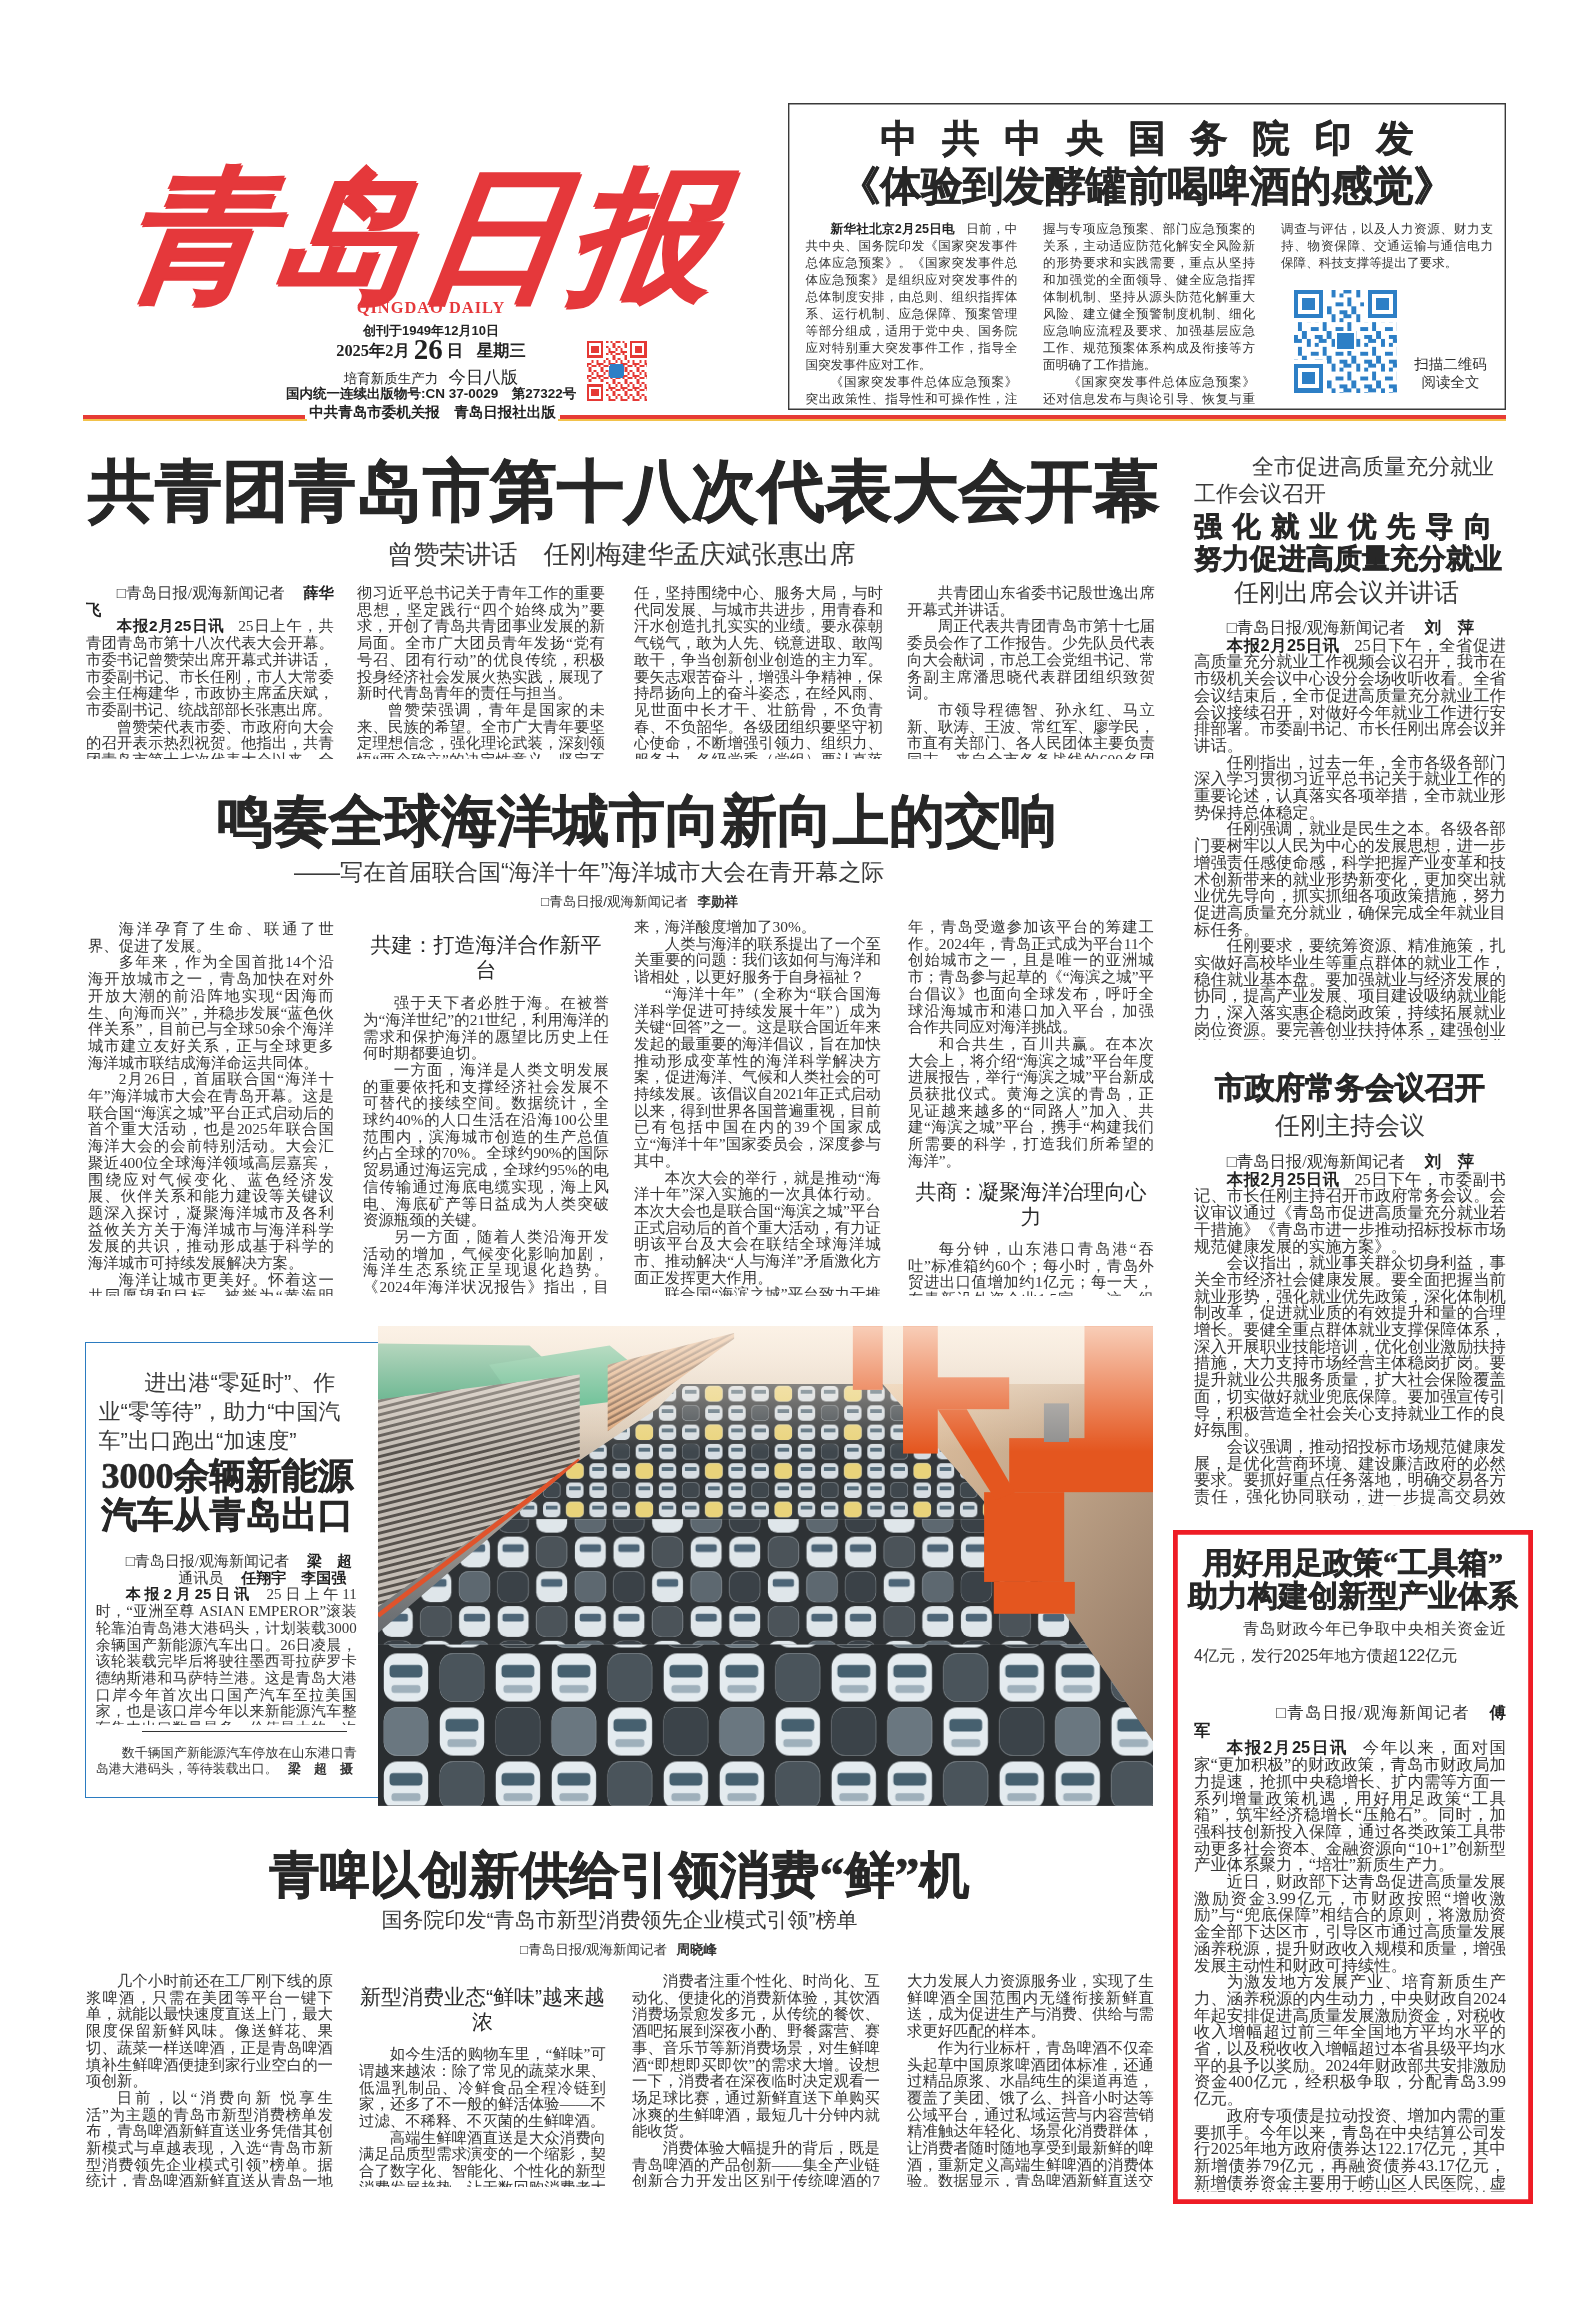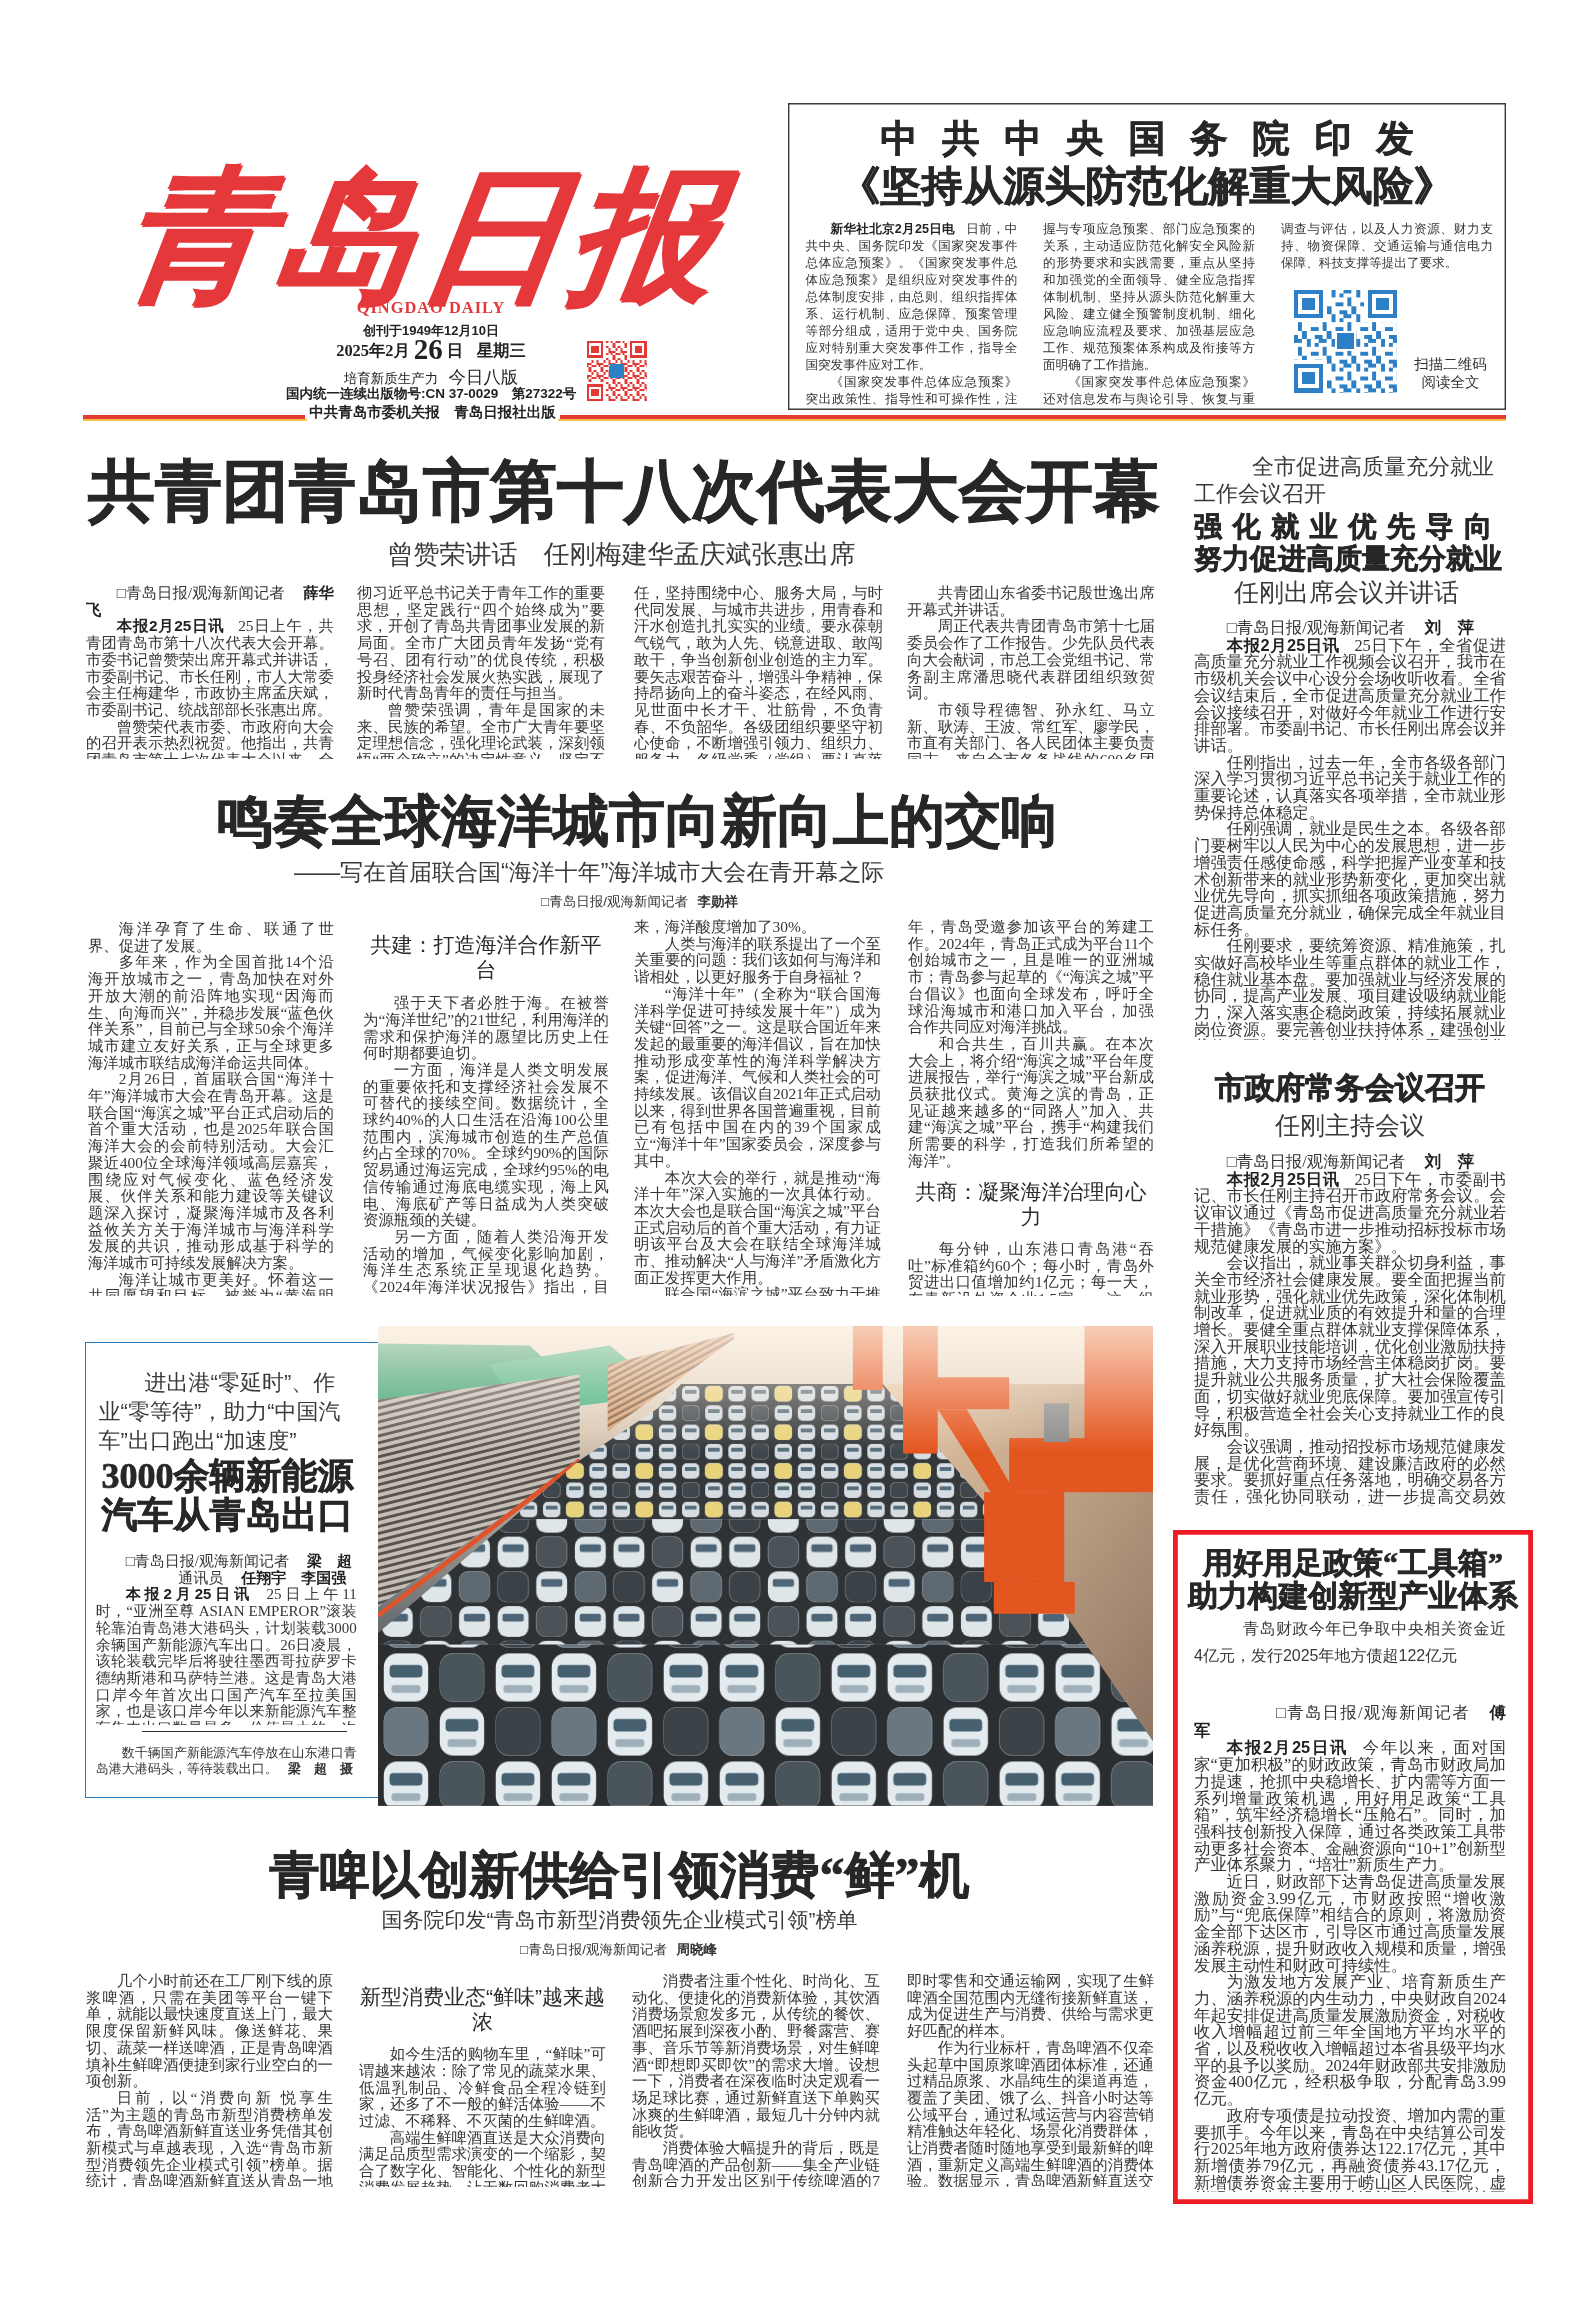--- a/index.html
+++ b/index.html
@@ -89,21 +89,21 @@
         <rect x="0" y="18" width="7" height="7" fill="#e53935"></rect>
           <rect x="1" y="19" width="5" height="5" fill="#fff"></rect>
           <rect x="2" y="20" width="3" height="3" fill="#e53935"></rect>
         <rect x="9.5" y="9.5" width="6" height="6" rx="1" fill="#2d7fc6"></rect>
       </svg>
     </div>
   </div>
 
   <div class="a box-top" style="left:788px;top:103px;width:718px;height:307px;">
     <div class="hd" style="left:0;top:15.4px;width:718px;font-size:37px;line-height:41px;letter-spacing:25px;text-indent:25px;">中共中央国务院印发</div>
-    <div class="hd" style="left:0;top:60px;width:718px;font-size:41px;line-height:46px;">《坚持从源头防范化解重大风险》</div>
+    <div class="hd" style="left:0;top:60px;width:718px;font-size:41px;line-height:46px;">《体验到发酵罐前喝啤酒的感觉》</div>
     <div class="txt top-txt" style="left:17.4px;top:118px;width:212px;height:185px;">
       <p><span class="lead">新华社北京2月25日电</span><span>日前，中共中央、国务院印发《国家突发事件总体应急预案》。《国家突发事件总体应急预案》是组织应对突发事件的总体制度安排，由总则、组织指挥体系、运行机制、应急保障、预案管理等部分组成，适用于党中央、国务院应对特别重大突发事件工作，指导全国突发事件应对工作。</span></p>
       <p>《国家突发事件总体应急预案》突出政策性、指导性和可操作性，注重把</p>
     </div>
     <div class="txt top-txt" style="left:255px;top:118px;width:212px;height:185px;">
       <p class="cont">握与专项应急预案、部门应急预案的关系，主动适应防范化解安全风险新的形势要求和实践需要，重点从坚持和加强党的全面领导、健全应急指挥体制机制、坚持从源头防范化解重大风险、建立健全预警制度机制、细化应急响应流程及要求、加强基层应急工作、规范预案体系构成及衔接等方面明确了工作措施。</p>
       <p>《国家突发事件总体应急预案》还对信息发布与舆论引导、恢复与重建、</p>
     </div>
     <div class="txt top-txt" style="left:493px;top:118px;width:212px;height:58px;">
       <p class="cont">调查与评估，以及人力资源、财力支持、物资保障、交通运输与通信电力保障、科技支撑等提出了要求。</p>
@@ -346,21 +346,21 @@
     <div class="txt" style="left:273px;top:129px;width:247px;height:214px;">
       <p class="sec" style="margin:10.6px 0 12.6px;">新型消费业态“鲜味”越来越浓</p>
       <p>如今生活的购物车里，“鲜味”可谓越来越浓：除了常见的蔬菜水果、低温乳制品、冷鲜食品全程冷链到家，还多了不一般的鲜活体验——不过滤、不稀释、不灭菌的生鲜啤酒。</p>
       <p>高端生鲜啤酒直送是大众消费向满足品质型需求演变的一个缩影，契合了数字化、智能化、个性化的新型消费发展趋势，让无数回购消费者大呼有“体验到发酵罐前喝啤酒的感觉”。</p>
     </div>
     <div class="txt" style="left:546px;top:129px;width:248px;height:214px;">
       <p>消费者注重个性化、时尚化、互动化、便捷化的消费新体验，其饮酒消费场景愈发多元，从传统的餐饮、酒吧拓展到深夜小酌、野餐露营、赛事、音乐节等新消费场景，对生鲜啤酒“即想即买即饮”的需求大增。设想一下，消费者在深夜临时决定观看一场足球比赛，通过新鲜直送下单购买冰爽的生鲜啤酒，最短几十分钟内就能收货。</p>
       <p>消费体验大幅提升的背后，既是青岛啤酒的产品创新——集全产业链创新合力开发出区别于传统啤酒的7天精品原浆和21天水晶纯生，口感更为鲜活、饱满；也是模式创新——以智慧供应链为支撑，借助</p>
     </div>
     <div class="txt" style="left:821px;top:129px;width:247px;height:214px;">
-      <p class="cont">即时零售和交通运输网，实现了生鲜啤酒全国范围内无缝衔接新鲜直送，成为促进生产与消费、供给与需求更好匹配的样本。</p>
+      <p class="cont">大力发展人力资源服务业，实现了生鲜啤酒全国范围内无缝衔接新鲜直送，成为促进生产与消费、供给与需求更好匹配的样本。</p>
       <p><span>作为行业标杆，青岛啤酒不仅牵头起草中国原浆啤酒团体标准，还通过精品原浆、水晶纯生的渠道再造，覆盖了美团、饿了么、抖音小时达等公域平台，通过私域运营与内容营销精准触达年轻化、场景化消费群体，让消费者随时随地享受到最新鲜的啤酒，重新定义高端生鲜啤酒的消费体验。数据显示，青岛啤酒新鲜直送交易规模成功跻身美团销售渠道TOP3。</span></p>
     </div>
   </div>
 
   <div class="a box-red" style="left:1173px;top:1530px;width:360px;height:674px;">
     <div class="hd" style="left:0;top:16.4px;width:360px;font-size:30px;line-height:33px;">用好用足政策“工具箱”</div>
     <div class="hd" style="left:0;top:49px;width:360px;font-size:30px;line-height:33px;">助力构建创新型产业体系</div>
     <div class="sub" style="left:21px;top:86px;width:312px;white-space:normal;font-size:16px;line-height:26.6px;text-indent:49px;text-align:justify;">青岛财政今年已争取中央相关资金近4亿元，发行2025年地方债超122亿元</div>
     <div class="txt s17" style="left:21px;top:174px;width:312px;height:488px;">
       <p class="byl" style="text-indent:5em;"><span>□青岛日报/观海新闻记者</span><span class="nm">傅　军</span></p>

